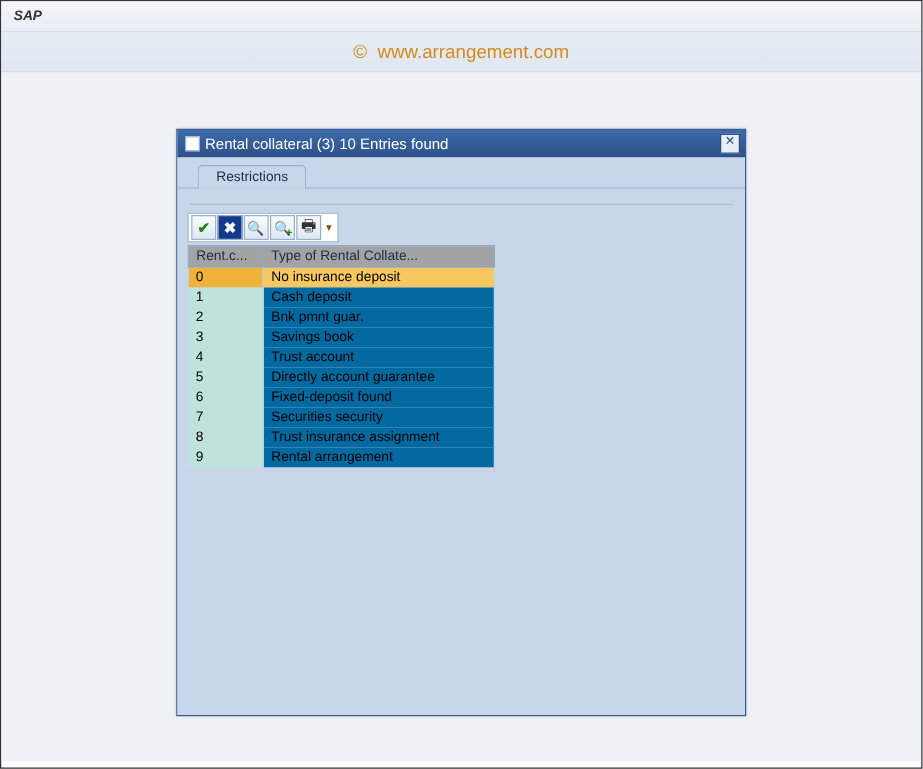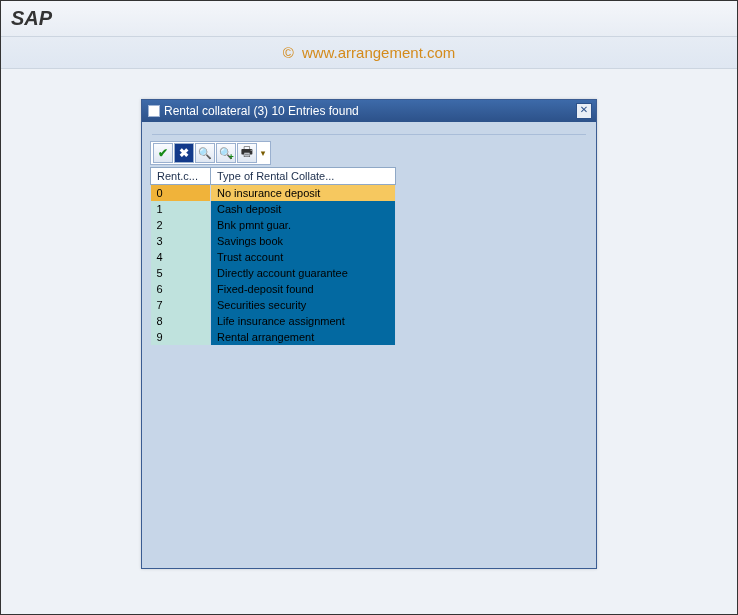--- a/index.html
+++ b/index.html
@@ -12,38 +12,38 @@
     border: 1px solid #333;
     position: relative;
     overflow: hidden;
   }
   .titlebar {
     background: linear-gradient(to bottom, #f4f6fa 0%, #e8edf4 100%);
     border-bottom: 1px solid #ccd5e0;
     padding: 6px 10px;
     font-weight: bold;
     font-style: italic;
-    font-size: 20px;
+    font-size: 11px;
     color: #333;
   }
   .subbar {
     background: linear-gradient(to bottom, #e6ecf4, #dfe7f2);
     height: 32px;
     border-bottom: 1px solid #ccd5e0;
     text-align: center;
     line-height: 32px;
     color: #d48b1c;
     font-size: 15px;
   }
   .subbar .copy { color: #d48b1c; margin-right: 4px; }
   .canvas {
     background: #eef2f7;
     width: 100%;
     height: calc(100% - 32px - 30px);
-    padding-top: 30px;
+    padding-top: 45px;
     display: flex;
     justify-content: center;
     align-items: flex-start;
   }
   .dialog {
     width: 456px;
     height: 470px;
     border: 1px solid #3a5c92;
     background: #e9eef5;
     box-shadow: 0 0 3px rgba(0,0,0,0.15);
@@ -138,21 +138,21 @@
     display:inline-flex; align-items:center; justify-content:center;
     cursor:pointer; color:#7a5c00; font-size:9px;
   }
   .grid {
     margin-top: 2px;
     width: 246px;
     border-collapse: collapse;
     font-size: 11px;
   }
   .grid th {
-    background: #ffffff;
+    background: #a3a3a3;
     border: 1px solid #8fa8c6;
     padding: 2px 6px;
     text-align: left;
     font-weight: normal;
     color: #1a2c4a;
     white-space: nowrap;
   }
   .grid td {
     border-right: 1px solid #c5d4e6;
     padding: 2px 6px;
@@ -178,20 +178,23 @@
 </div>
 
 <div class="canvas">
   <div class="dialog">
     <div class="dialog-header">
       <span class="hdr-icon"></span>
       <span class="hdr-title">Rental collateral (3)   10 Entries found</span>
       <span class="close-btn">✕</span>
     </div>
 
+    <div class="tabs-row">
+      <div class="tab">Restrictions</div>
+    </div>
 
     <div class="tabpanel">
       <div class="hr-sep"></div>
 
       <div class="toolbar">
         <span class="tb-btn check">✔</span>
         <span class="tb-btn cancel">✖</span>
         <span class="tb-btn">
             <span class="binoc">🔍</span>
           </span>
@@ -238,21 +241,21 @@
               <tr>
                 <td class="colA">6</td>
                 <td>Fixed-deposit found</td>
               </tr>
               <tr>
                 <td class="colA">7</td>
                 <td>Securities security</td>
               </tr>
               <tr>
                 <td class="colA">8</td>
-                <td>Life insurance assignment</td>
+                <td>Trust insurance assignment</td>
               </tr>
               <tr>
                 <td class="colA">9</td>
                 <td>Rental arrangement</td>
               </tr>
             </tbody>
         </table>
       </div>
     </div>
   </div>

